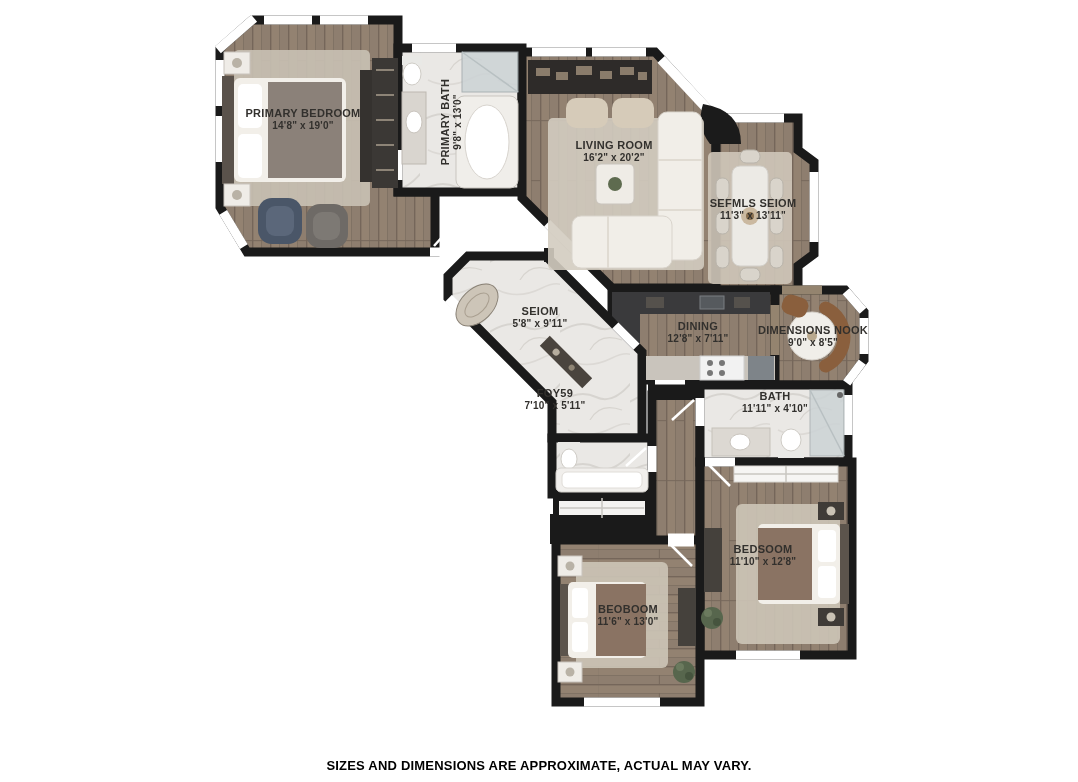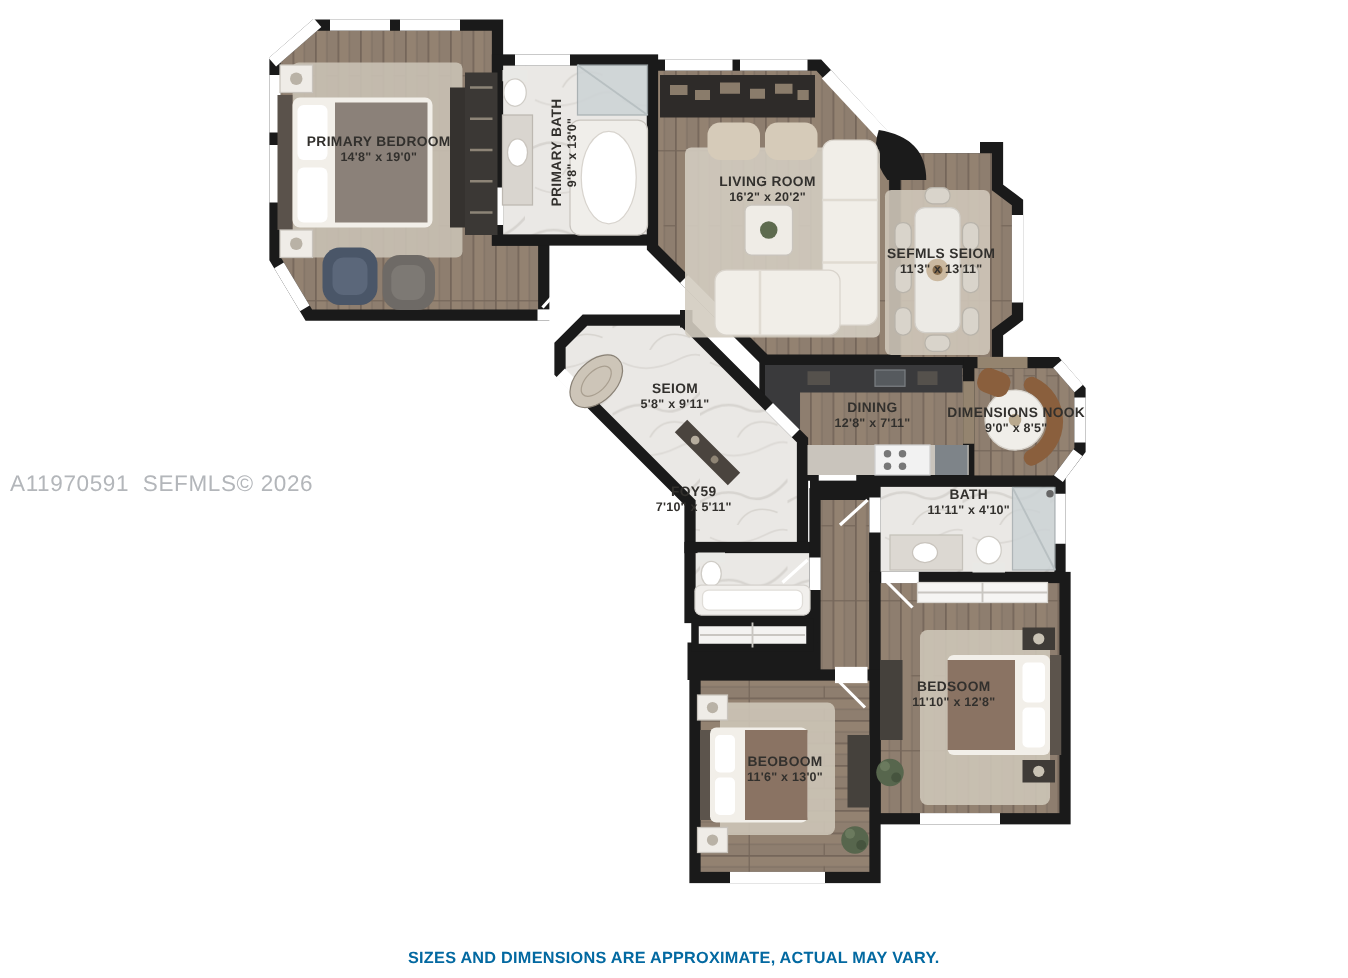--- a/index.html
+++ b/index.html
@@ -7,21 +7,21 @@
           font-family:"Liberation Sans", sans-serif;}
   .plan-svg{position:absolute;left:0;top:0;}
   .room-label{position:absolute;transform:translate(-50%,-50%);text-align:center;
               color:#32302d;white-space:nowrap;pointer-events:none;}
   .room-label .rname{font-size:11px;font-weight:700;letter-spacing:.3px;line-height:1.2;}
   .room-label .rdims{font-size:10px;font-weight:700;letter-spacing:.2px;line-height:1.2;}
   .room-label.rot{transform:translate(-50%,-50%) rotate(-90deg);}
   .watermark{position:absolute;left:8px;top:377px;font-size:18px;color:#b3b6ba;
              letter-spacing:.5px;white-space:pre;}
   .disclaimer{position:absolute;left:0;top:758px;width:100%;text-align:center;
-              font-size:13px;font-weight:700;color:#0369a1;letter-spacing:.2px;}
+              font-size:13px;font-weight:700;color:#000000;letter-spacing:.2px;}
 </style>
 </head>
 <body>
 
 <div class="canvas">
 
 <svg class="plan-svg" width="1078" height="782" viewBox="0 0 1078 782">
   <defs>
     <pattern id="woodV" width="18" height="120" patternUnits="userSpaceOnUse">
       <rect width="18" height="120" fill="#8e7e6f"></rect>
@@ -334,16 +334,15 @@
   <div class="room-label" style="left:763px;top:556px;">
     <div class="rname">BEDSOOM</div>
     <div class="rdims">11'10" x 12'8"</div>
   </div>
   <div class="room-label" style="left:628px;top:616px;">
     <div class="rname">BEOBOOM</div>
     <div class="rdims">11'6" x 13'0"</div>
   </div>
 </div>
 
-<div class="watermark">A11970591  SEFMLS© 2026</div>
 <div class="disclaimer">SIZES AND DIMENSIONS ARE APPROXIMATE, ACTUAL MAY VARY.</div>
 
 </div>
 
 </body></html>

